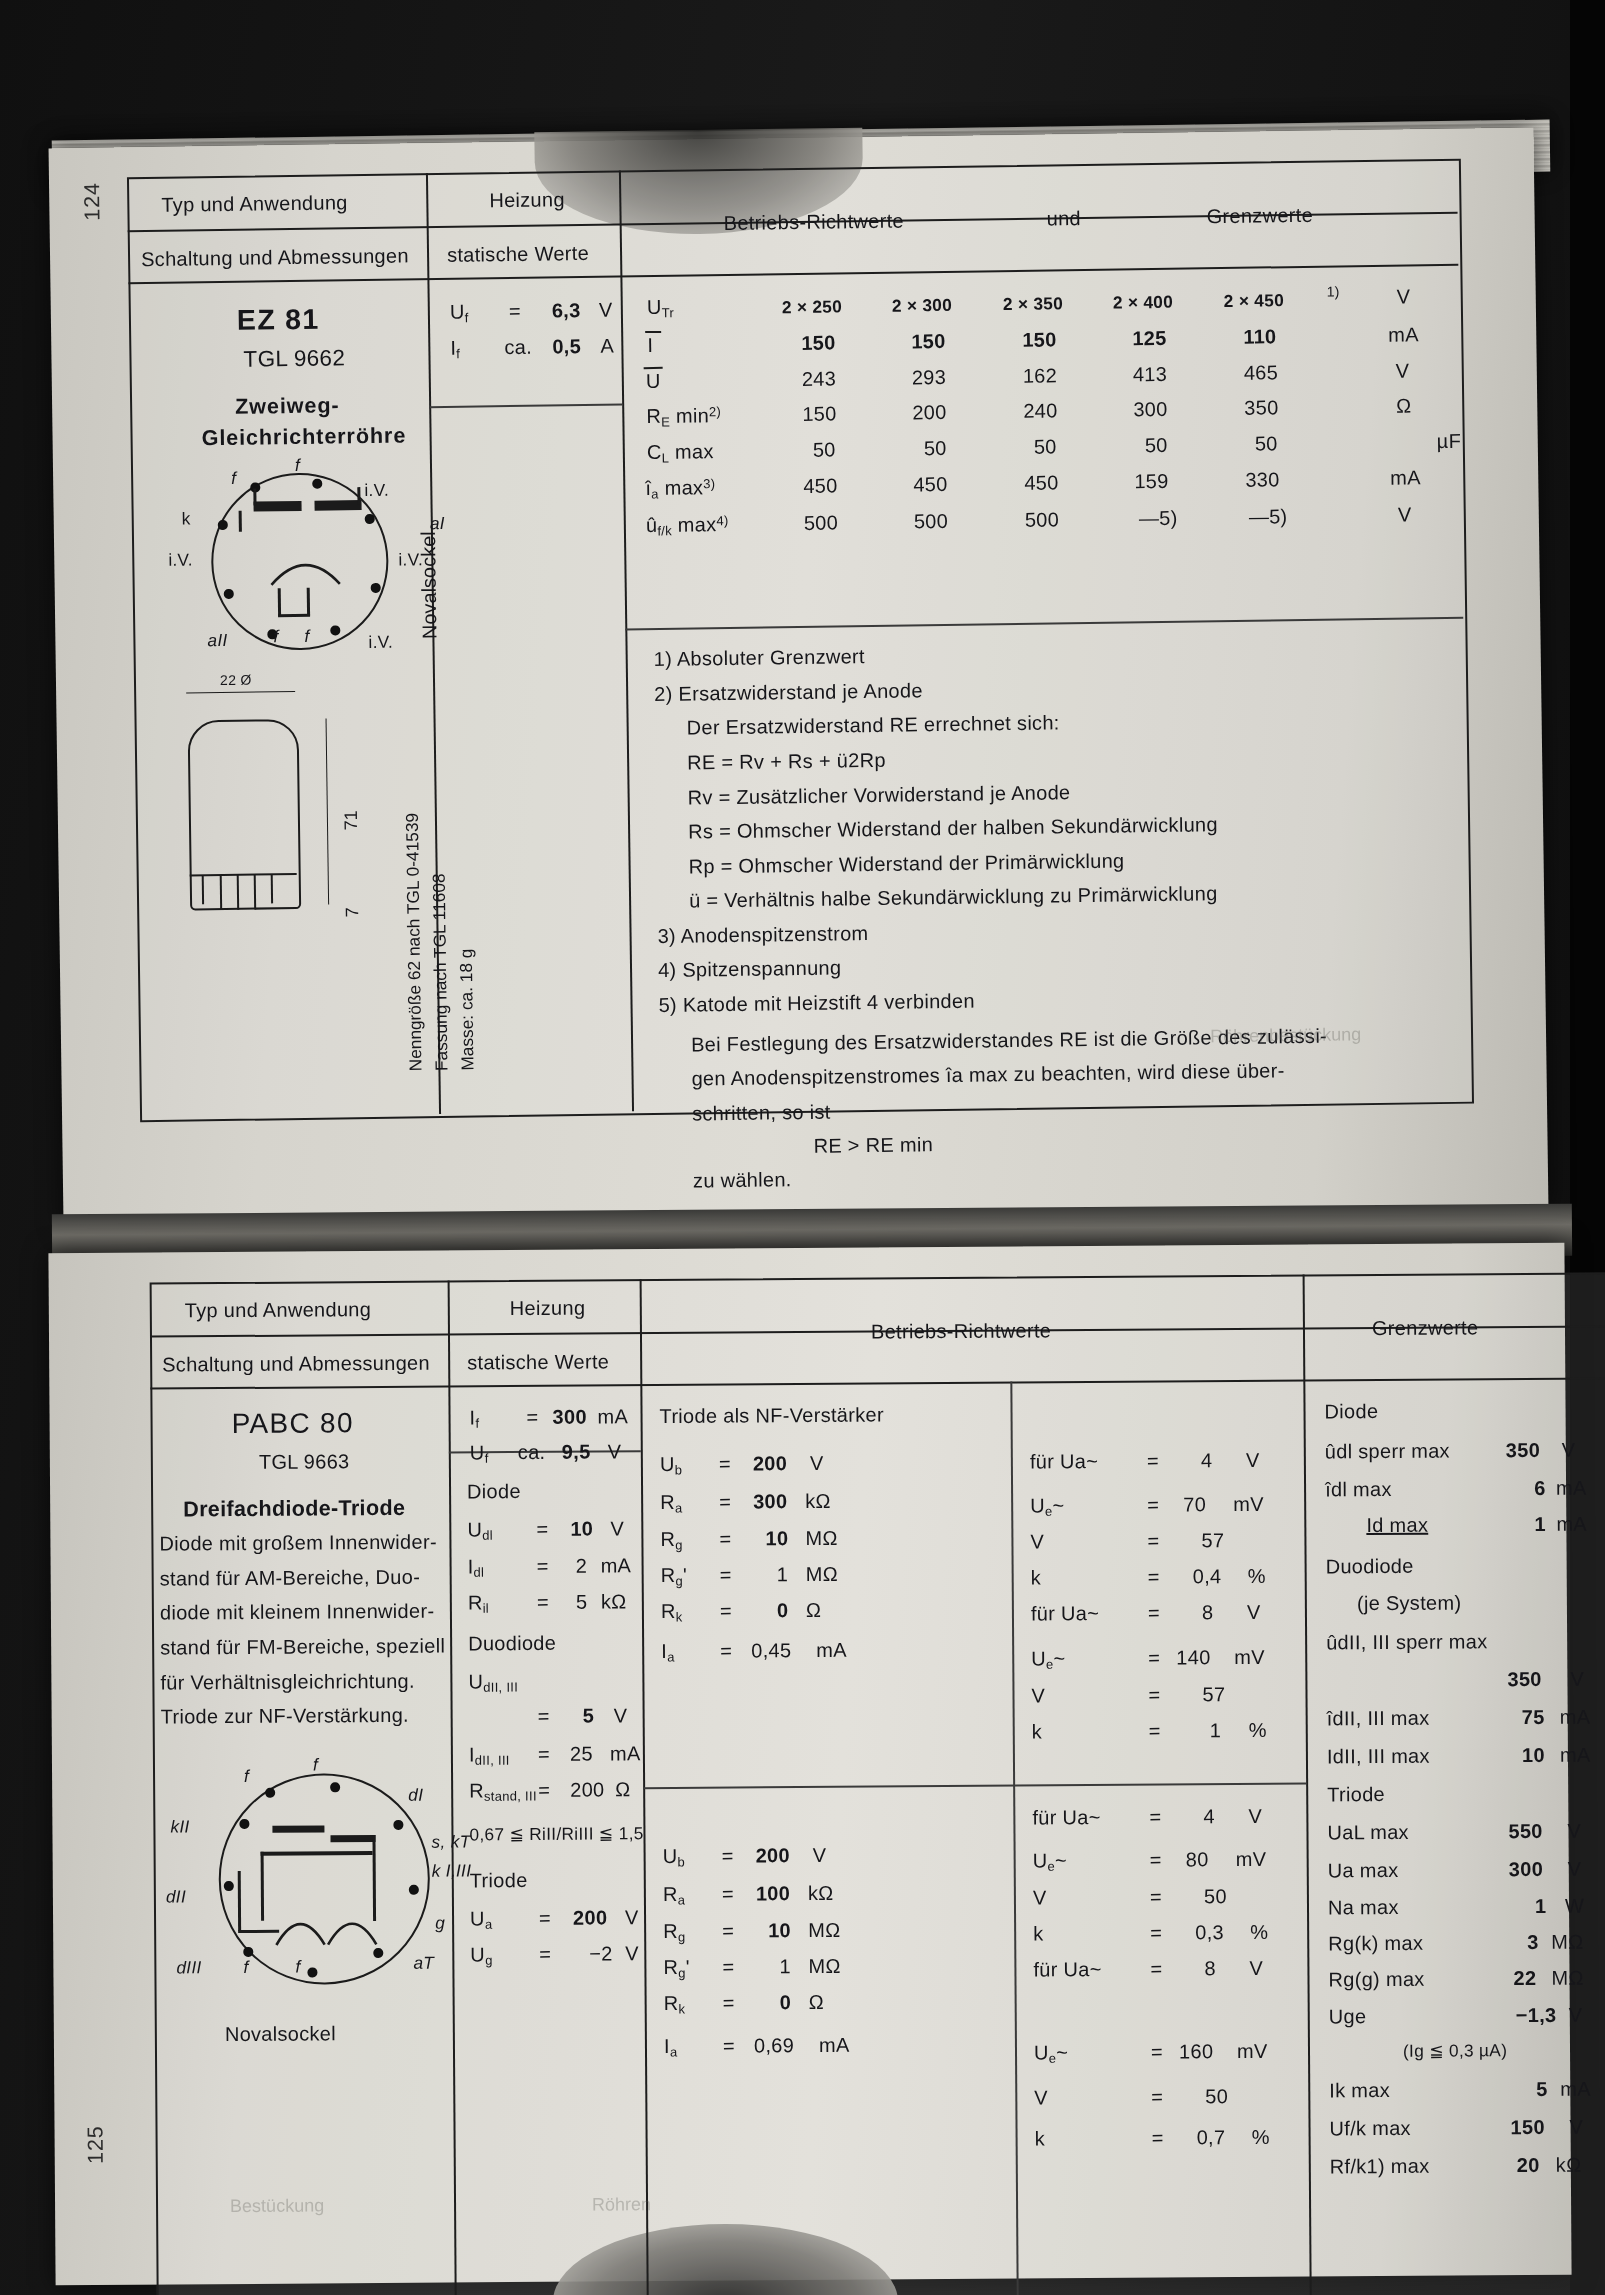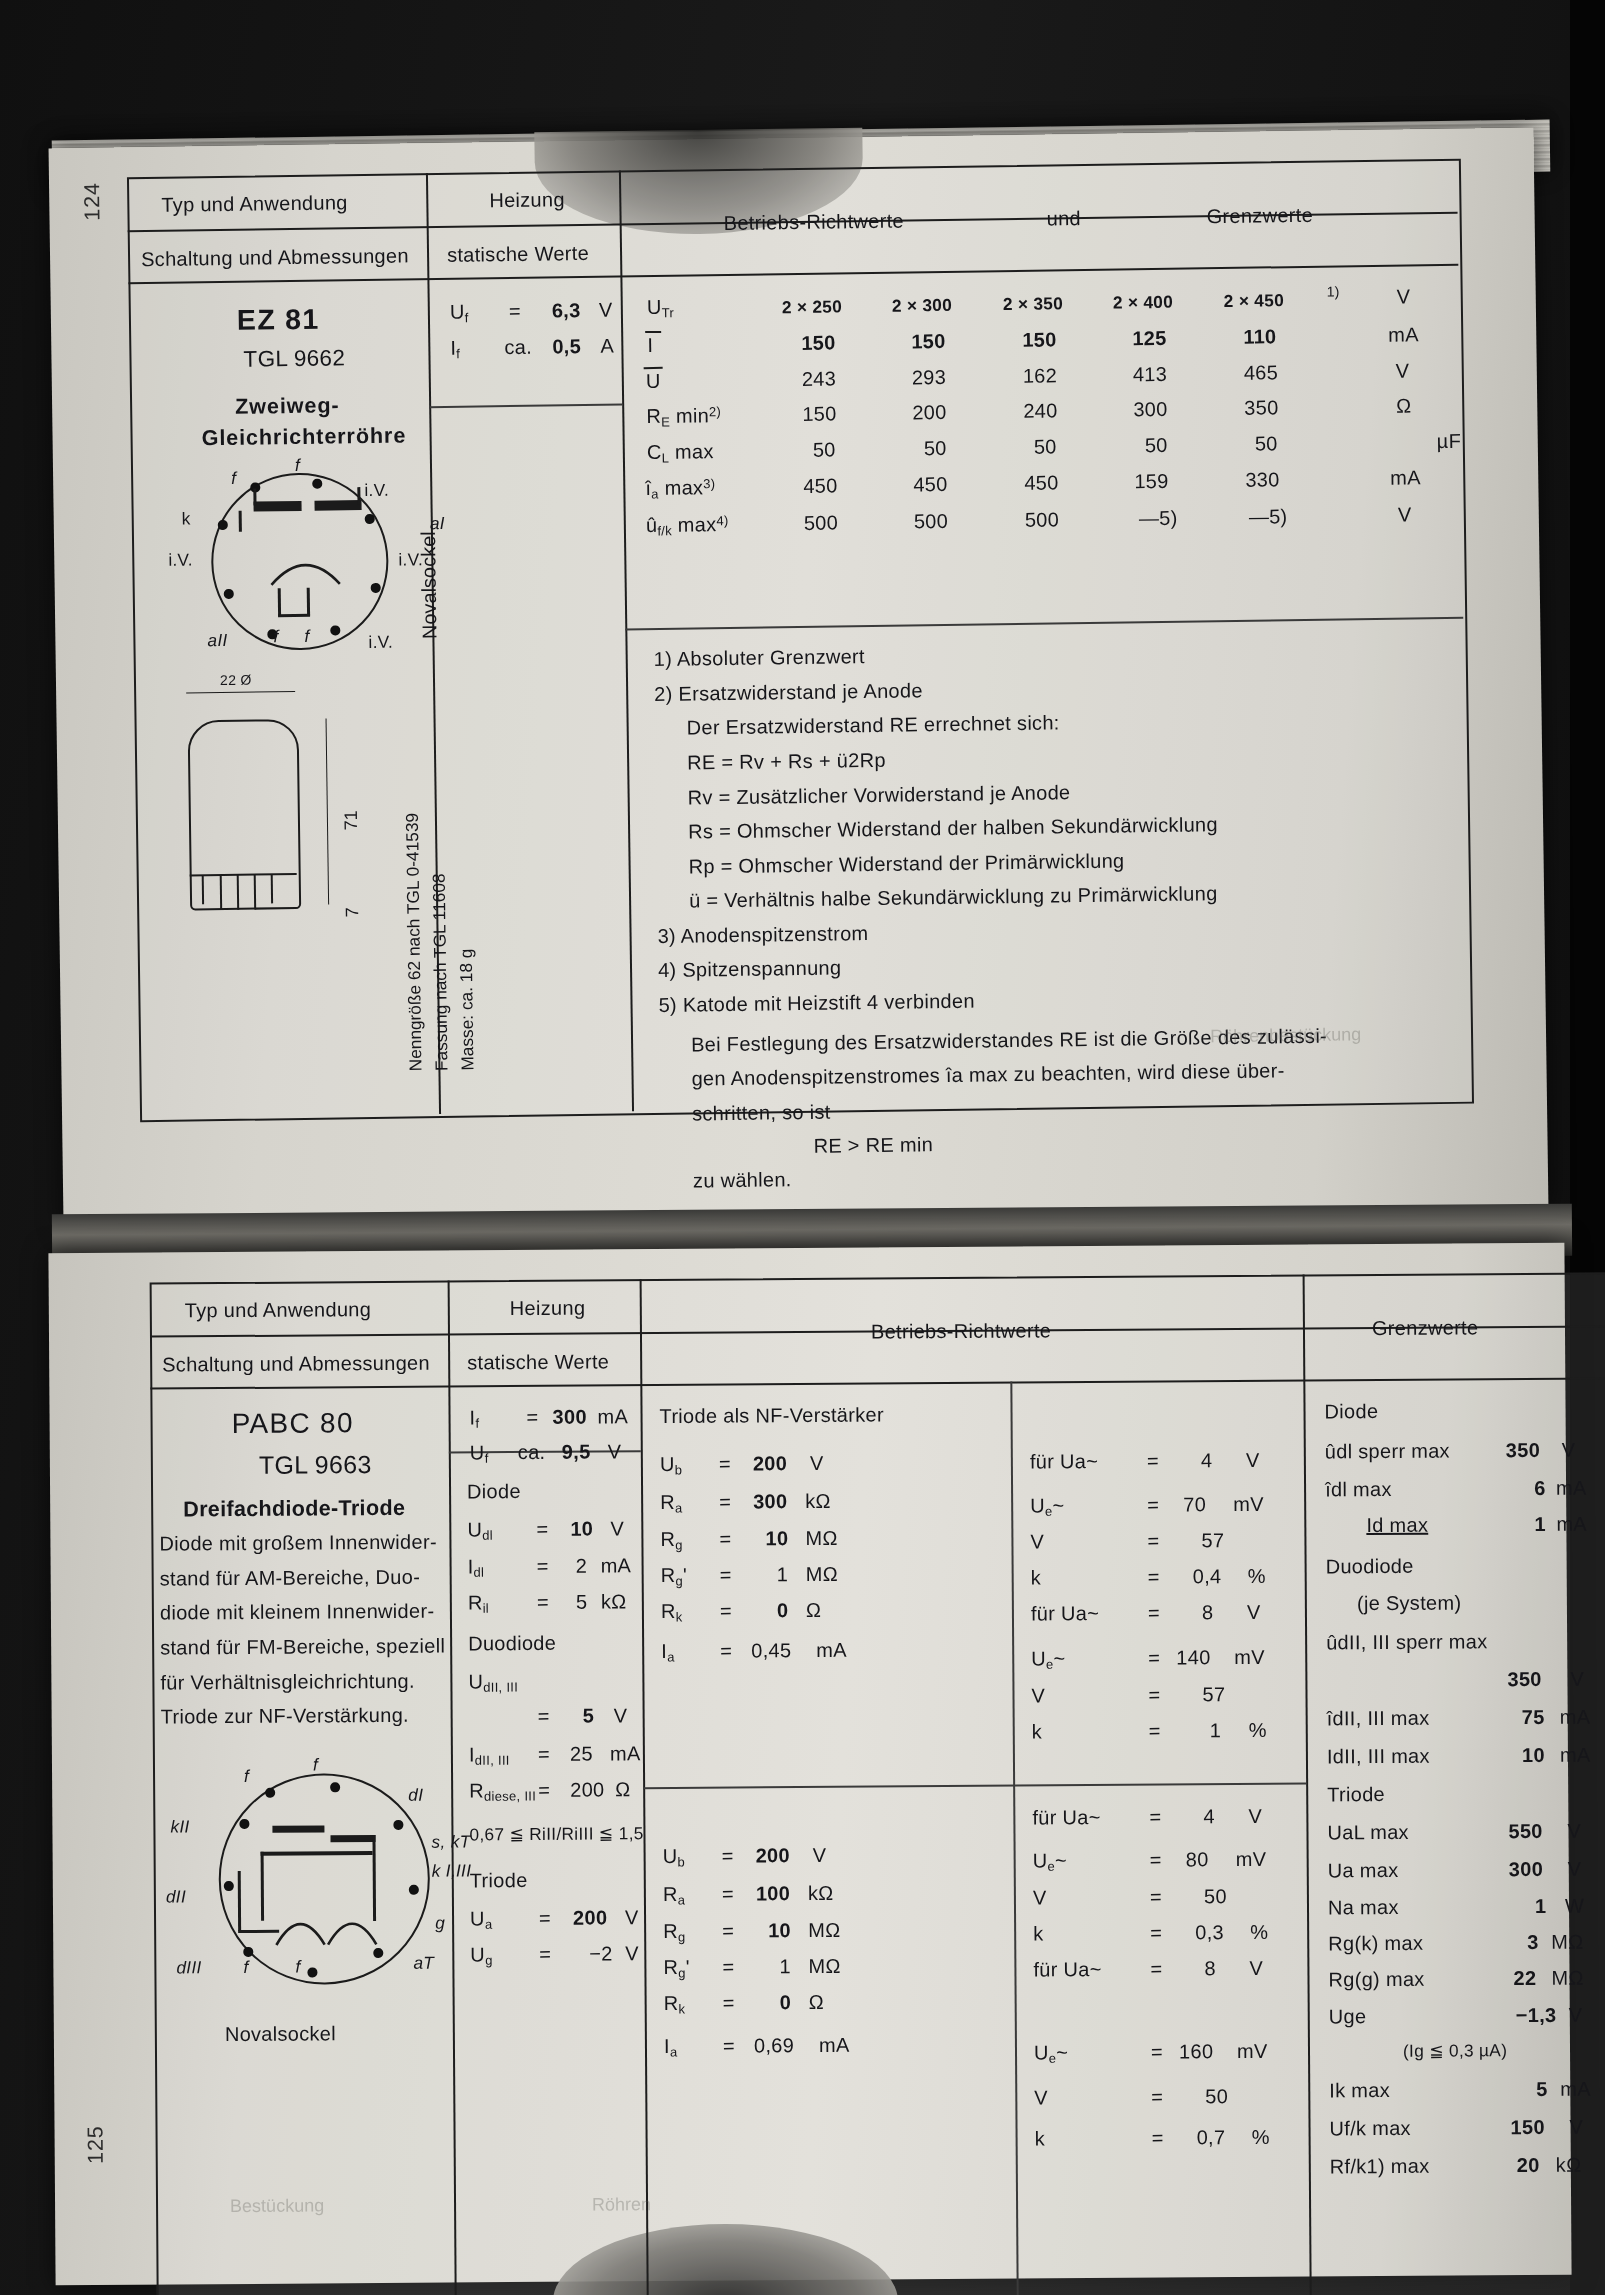--- a/index.html
+++ b/index.html
@@ -303,21 +303,21 @@
   <div class="hline thin" style="left:589px;top:534px;width:663px;"></div>
 
   <span class="cell" style="left:134px;top:43px;">Typ und Anwendung</span>
   <span class="cell" style="left:111px;top:97px;">Schaltung und Abmessungen</span>
   <span class="cell" style="left:459px;top:43px;">Heizung</span>
   <span class="cell" style="left:416px;top:97px;">statische Werte</span>
   <span class="cell" style="left:820px;top:69px;">Betriebs-Richtwerte</span>
   <span class="cell" style="left:1321px;top:69px;">Grenzwerte</span>
 
   <span class="cell" style="left:180px;top:152px;font-size:28px;letter-spacing:1.3px;">PABC 80</span>
-  <span class="cell" style="left:207px;top:195px;font-size:25px;">TGL 9663</span>
+  <span class="cell" style="left:207px;top:195px;font-size:20px;">TGL 9663</span>
   <span class="cell b" style="left:131px;top:240px;font-size:21.6px;">Dreifachdiode-Triode</span>
   <span class="cell" style="left:107px;top:276px;">Diode mit großem Innenwider-</span>
   <span class="cell" style="left:107px;top:311px;">stand für AM-Bereiche, Duo-</span>
   <span class="cell" style="left:107px;top:345px;">diode mit kleinem Innenwider-</span>
   <span class="cell" style="left:107px;top:380px;">stand für FM-Bereiche, speziell</span>
   <span class="cell" style="left:107px;top:415px;">für Verhältnisgleichrichtung.</span>
   <span class="cell" style="left:107px;top:449px;">Triode zur  NF-Verstärkung.</span>
 
   <div class="socket" style="left:164px;top:518px;width:207px;height:207px;"></div>
   <div class="pin" style="left:211px;top:532px;"></div>
@@ -380,21 +380,21 @@
 
   <span class="cell" style="left:415px;top:378px;">Duodiode</span>
   <span class="cell" style="left:415px;top:416px;">U<span class="sub">dII, III</span></span>
   <span class="cell" style="left:484px;top:451px;">=</span>
   <span class="cell b" style="left:529px;top:451px;">5</span>
   <span class="cell" style="left:560px;top:451px;">V</span>
   <span class="cell" style="left:415px;top:489px;">I<span class="sub">dII, III</span></span>
   <span class="cell" style="left:484px;top:489px;">=</span>
   <span class="cell" style="left:516px;top:489px;">25</span>
   <span class="cell" style="left:556px;top:489px;">mA</span>
-  <span class="cell" style="left:415px;top:525px;">R<span class="sub">diese, III</span></span>
+  <span class="cell" style="left:415px;top:525px;">R<span class="sub">stand, III</span></span>
   <span class="cell" style="left:484px;top:525px;">=</span>
   <span class="cell" style="left:516px;top:525px;">200</span>
   <span class="cell" style="left:561px;top:525px;">Ω</span>
   <span class="cell sm" style="left:415px;top:570px;">0,67 ≦ RiII/RiIII ≦ 1,5</span>
 
   <span class="cell" style="left:415px;top:615px;">Triode</span>
   <span class="cell" style="left:415px;top:653px;">U<span class="sub">a</span></span>
   <span class="cell" style="left:484px;top:653px;">=</span>
   <span class="cell b" style="left:518px;top:653px;">200</span>
   <span class="cell" style="left:570px;top:653px;">V</span>

